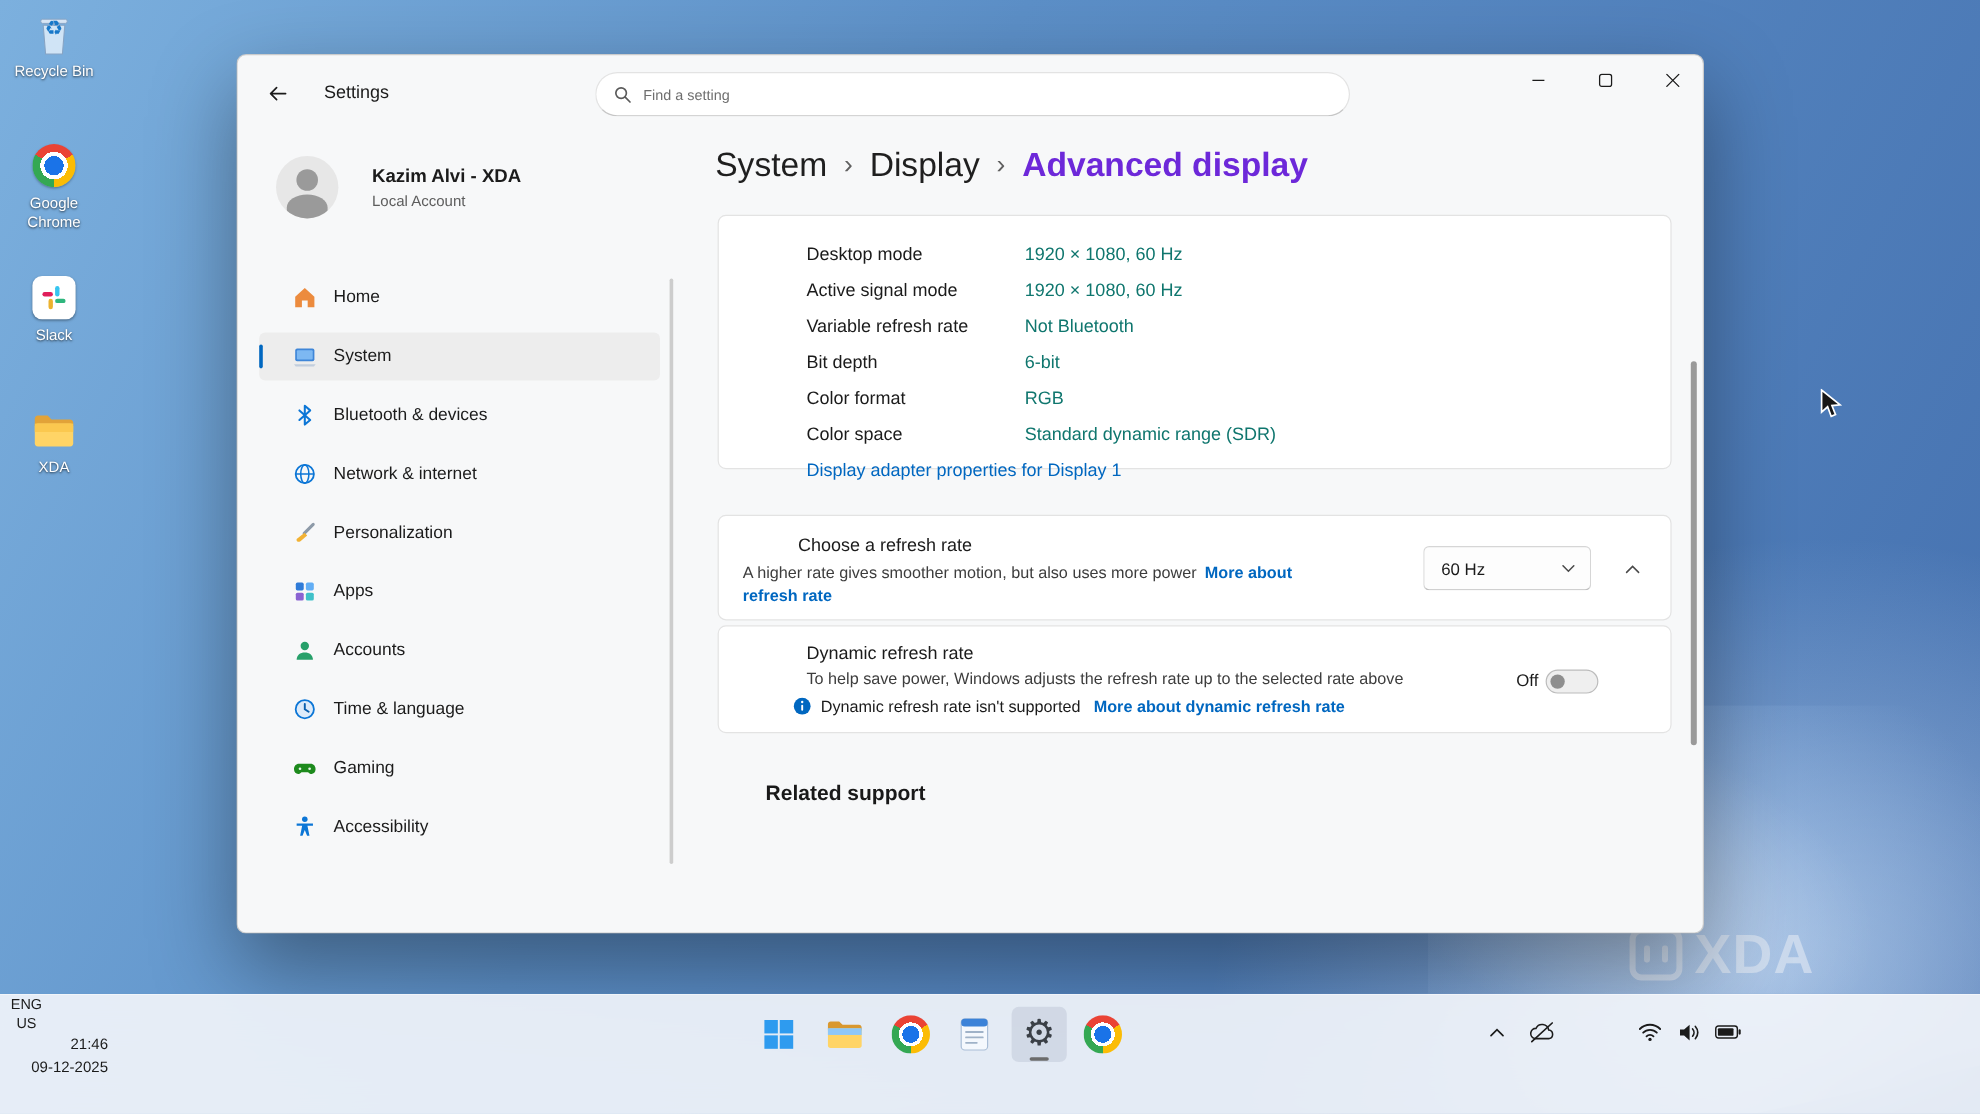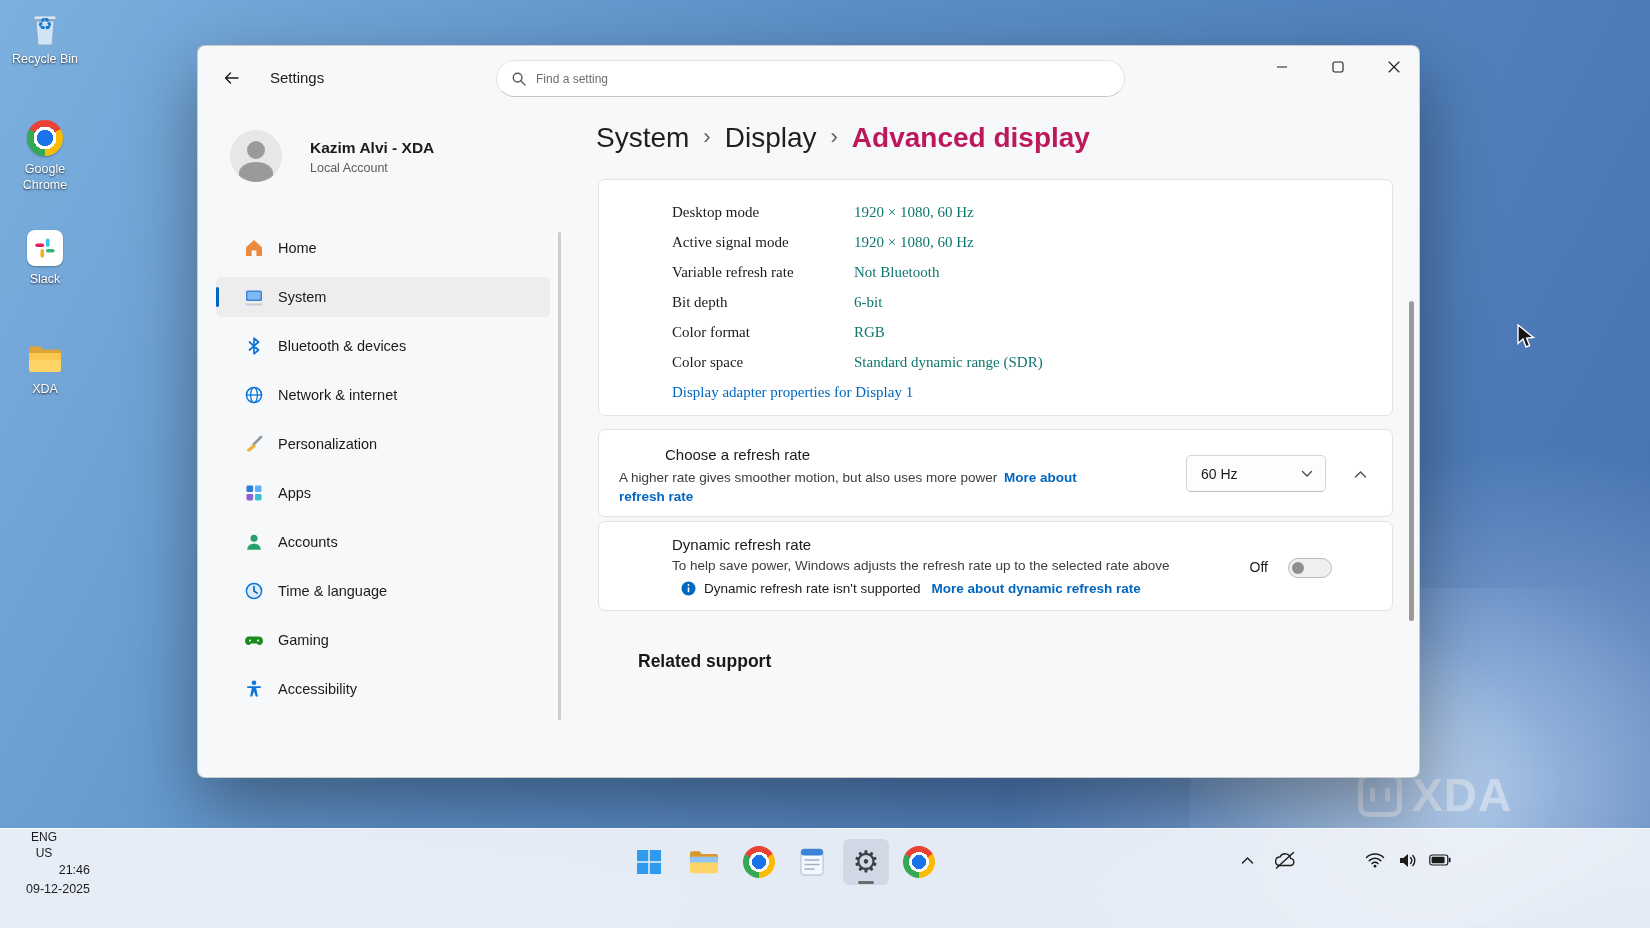--- a/index.html
+++ b/index.html
@@ -65,65 +65,65 @@
   .nav-ico { width:20px; height:20px; display:flex; align-items:center; justify-content:center; flex:0 0 20px; }
   .nav-label { font-size:14.5px; }
 
   .side-scroll { position:absolute; left:360px; top:186px; width:3px; height:488px; background:#cdcdcd; border-radius:2px; }
   .main-scroll { position:absolute; right:5px; top:255px; width:5px; height:320px; background:#9a9a9a; border-radius:3px; }
 
   
   .breadcrumb { position:absolute; left:398px; top:76px; display:flex; align-items:center; gap:14px; font-size:28px; }
   .crumb { color:#1f1f1f; cursor:pointer; }
   .crumb-sep { color:#606060; font-size:22px; transform:translateY(-1px); }
-  .crumb-current { font-weight:bold; color:#be185d; cursor:default; }
+  .crumb-current { font-weight:bold; color:#6d28d9; cursor:default; }
 
   
   .card { position:absolute; left:400px; width:795px; background:#fff; border:1px solid #e3e3e3; border-radius:7px; }
-  .card1 { top:133px; height:237px;font-family:Liberation Serif, serif; }
+  .card1 { top:133px; height:212px; }
   .card2 { top:383px; height:88px; }
   .card3 { top:475px; height:90px; }
   .card4 { top:639px; height:89px; }
 
   .info-rows { position:absolute; left:73px; top:17px; }
   .info-row { display:flex; height:30px; align-items:center; }
   .info-label { width:182px; font-size:15px; color:#1b1b1b; }
   .info-value { font-size:15px; color:#0f766e; }
   .adapter-link { position:absolute; left:73px; top:204px; font-size:15px; color:#0067c0; cursor:pointer; text-decoration:none; }
 
   .card2-title { position:absolute; left:20px; top:16px; font-size:15px;margin-left:46px; }
   .card2-desc { position:absolute; left:20px; top:38px; width:492px; font-size:13.5px; line-height:19px; color:#3d3d3d; }
   .inline-link { color:#0067c0; font-weight:bold; cursor:pointer; text-decoration:none; margin-left:3px; }
   .combo { position:absolute; right:66px; top:25px; width:140px; height:37px; background:#fdfdfd; border:1px solid #d6d6d6; border-bottom-color:#c0c0c0; border-radius:5px; display:flex; align-items:center; padding:0 12px 0 14px; cursor:pointer; }
   .combo-value { flex:1; font-size:14px; }
   .expander-chevron { position:absolute; right:22px; top:34px; width:20px; height:20px; display:flex; align-items:center; justify-content:center; cursor:pointer; }
   .card4 .expander-chevron { top:35px; }
 
   .card3-title { position:absolute; left:73px; top:14px; font-size:15px; }
   .card3-desc { position:absolute; left:73px; top:36px; font-size:13.5px; color:#3d3d3d; }
-  .card3-info { position:absolute; left:82px; top:59px; display:flex; align-items:center; gap:8px; font-size:13.5px;justify-content:flex-end; }
-  .toggle-label { position:absolute; right:124px; top:37px; font-size:14px; color:#1b1b1b; }
+  .card3-info { position:absolute; left:62px; top:59px; display:flex; align-items:center; gap:8px; font-size:13.5px;justify-content:flex-end; }
+  .toggle-label { position:absolute; right:110px; top:37px; font-size:14px; color:#1b1b1b; }
   .toggle { position:absolute; right:60px; top:36px; width:44px; height:20px; border-radius:11px; background:#efefef; border:1px solid #bcbcbc; cursor:pointer; }
   .toggle::before { content:""; position:absolute; left:3px; top:3px; width:12px; height:12px; border-radius:50%; background:#8f8f8f; }
 
   .section-heading { position:absolute; left:400px; top:605px; font-size:17.5px; font-weight:bold; color:#191919;margin-left:40px; }
   .card4-icon { position:absolute; left:24px; top:32px; }
   .card4-title { position:absolute; left:73px; top:36px; font-size:15px; }
 
   
   .taskbar { position:absolute; left:0; bottom:0; width:1650px; height:100px; background:rgba(241,244,250,0.92); border-top:1px solid rgba(255,255,255,0.6); backdrop-filter:blur(20px); }
   .tb-btn { position:absolute; top:10px; width:46px; height:46px; border-radius:6px; display:flex; align-items:center; justify-content:center; cursor:pointer; }
   .tb-btn.active { background:rgba(110,125,150,0.16); }
   .tb-btn.active::after { content:""; position:absolute; bottom:1px; left:15px; width:16px; height:3px; border-radius:2px; background:#6b6b6b; }
   .gear-glyph { font-family:"DejaVu Sans",sans-serif; font-size:30px; color:#3a3f46; line-height:1; }
   .chrome-sm { width:32px; height:32px; border-radius:50%;
     background: radial-gradient(circle at 50% 50%, #1a73e8 0 7px, #ffffff 7px 10px, rgba(0,0,0,0) 10px),
                 conic-gradient(from -60deg, #ea4335 0 120deg, #fbbc05 120deg 240deg, #34a853 240deg 360deg); }
   .tray-item { position:absolute; display:flex; align-items:center; justify-content:center; cursor:pointer; }
-  .tray-lang { top:14px; left:1310px; width:44px; text-align:center; font-size:12px; line-height:16px;margin-left:22px; }
+  .tray-lang { top:14px; left:1310px; width:44px; text-align:center; font-size:12px; line-height:16px; }
   .tray-clock { top:8px; left:1458px; width:90px; text-align:right; font-size:12.5px; line-height:19px; }
 </style>
 </head>
 <body>
 
 <div class="desktop">
   <div class="bloom bloom3"></div>
   <div class="bloom bloom1"></div>
   <div class="bloom bloom2"></div>
 

